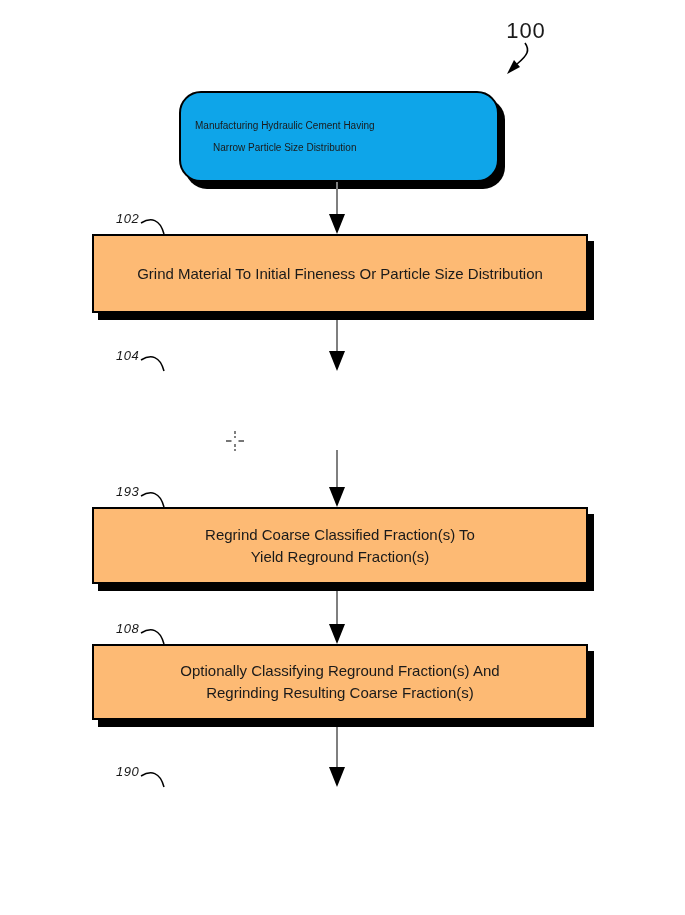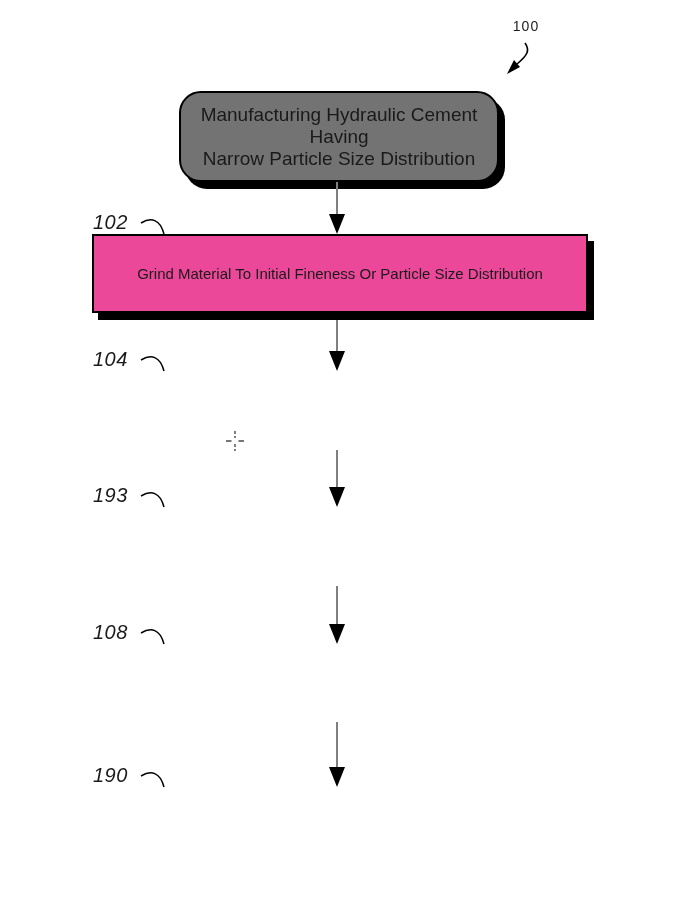--- a/index.html
+++ b/index.html
@@ -4,53 +4,53 @@
 <style>
   html,body { margin:0; padding:0; background:#ffffff; }
   .canvas {
     position:relative; width:685px; height:915px; background:#ffffff;
     font-family:"Liberation Sans", sans-serif; color:#1a1a1a;
     overflow:hidden;
   }
   
   .ref100 {
     position:absolute; left:504px; top:18px; width:44px;
-    font-size:14px; text-align:center; letter-spacing:1px;
+    font-size:22px; text-align:center; letter-spacing:1px;
   }
   .ref-arrow { position:absolute; left:502px; top:42px; }
 
   
   .start-node {
     position:absolute; left:179px; top:91px; width:320px; height:91px;
     box-sizing:border-box; border:2px solid #000; border-radius:22px;
-    background:#737373; box-shadow:6px 7px 0 #000;
+    background:#0ea5e9; box-shadow:6px 7px 0 #000;
     display:flex; align-items:center; 
-    text-align:center; font-size:19px; line-height:22px; white-space:pre-line;
+    text-align:center; font-size:10px; line-height:22px; white-space:pre-line;
     padding:0 14px;
   }
 
   
   .step-box {
     position:absolute; left:92px; width:496px; height:78px;
-    box-sizing:border-box; border:2px solid #000; background:#ec4899;
+    box-sizing:border-box; border:2px solid #000; background:#fdba74;
     box-shadow:6px 7px 0 #000;
     display:flex; align-items:center; justify-content:center;
     text-align:center; font-size:15px; line-height:22px; white-space:pre-line;
     padding:0 10px;
   }
   .b102 { top:234px; height:79px; }
   .b104 { top:371px; height:78px; }
   .b106 { top:507px; height:77px; }
   .b108 { top:644px; height:76px; }
   .b110 { top:787px; height:75px; }
 
   
   .step-ref {
-    position:absolute; left:93px; width:40px;
-    font-size:20px; font-style:italic; letter-spacing:0.5px;
+    position:absolute; left:116px; width:40px;
+    font-size:13px; font-style:italic; letter-spacing:0.5px;
   }
   .r102 { top:211px; } .r104 { top:348px; } .r106 { top:484px; }
   .r108 { top:621px; } .r110 { top:764px; }
   .hook { position:absolute; left:140px; }
   .h102 { top:217px; } .h104 { top:354px; } .h106 { top:490px; }
   .h108 { top:627px; } .h110 { top:770px; }
 
   
   .flow { position:absolute; left:329px; width:16px; }
   .a1 { top:182px; height:52px; }
@@ -122,24 +122,32 @@
 
   <svg class="crosshair" width="18" height="20" viewBox="0 0 18 20">
     <path d="M0,10 H5.5 M12.5,10 H18" fill="none" stroke="#4a4a4a" stroke-width="1.4"></path>
     <path d="M9,0 V7 M9,13 V20" fill="none" stroke="#4a4a4a" stroke-width="1.4" stroke-dasharray="3,2"></path>
   </svg>
 
   <div class="step-ref r106">193</div>
   <svg class="hook h106" width="28" height="18" viewBox="0 0 28 18">
     <path d="M1,6 C11,0 20,2 24,17" fill="none" stroke="#000" stroke-width="1.5"></path>
   </svg>
+  <div class="step-box b106">
+    <span>Regrind Coarse Classified Fraction(s) To
+Yield Reground Fraction(s)</span>
+  </div>
 
   <div class="step-ref r108">108</div>
   <svg class="hook h108" width="28" height="18" viewBox="0 0 28 18">
     <path d="M1,6 C11,0 20,2 24,17" fill="none" stroke="#000" stroke-width="1.5"></path>
   </svg>
+  <div class="step-box b108">
+    <span>Optionally Classifying Reground Fraction(s) And
+Regrinding Resulting Coarse Fraction(s)</span>
+  </div>
 
   <div class="step-ref r110">190</div>
   <svg class="hook h110" width="28" height="18" viewBox="0 0 28 18">
     <path d="M1,6 C11,0 20,2 24,17" fill="none" stroke="#000" stroke-width="1.5"></path>
   </svg>
 
 </div>
 
 </body></html>

